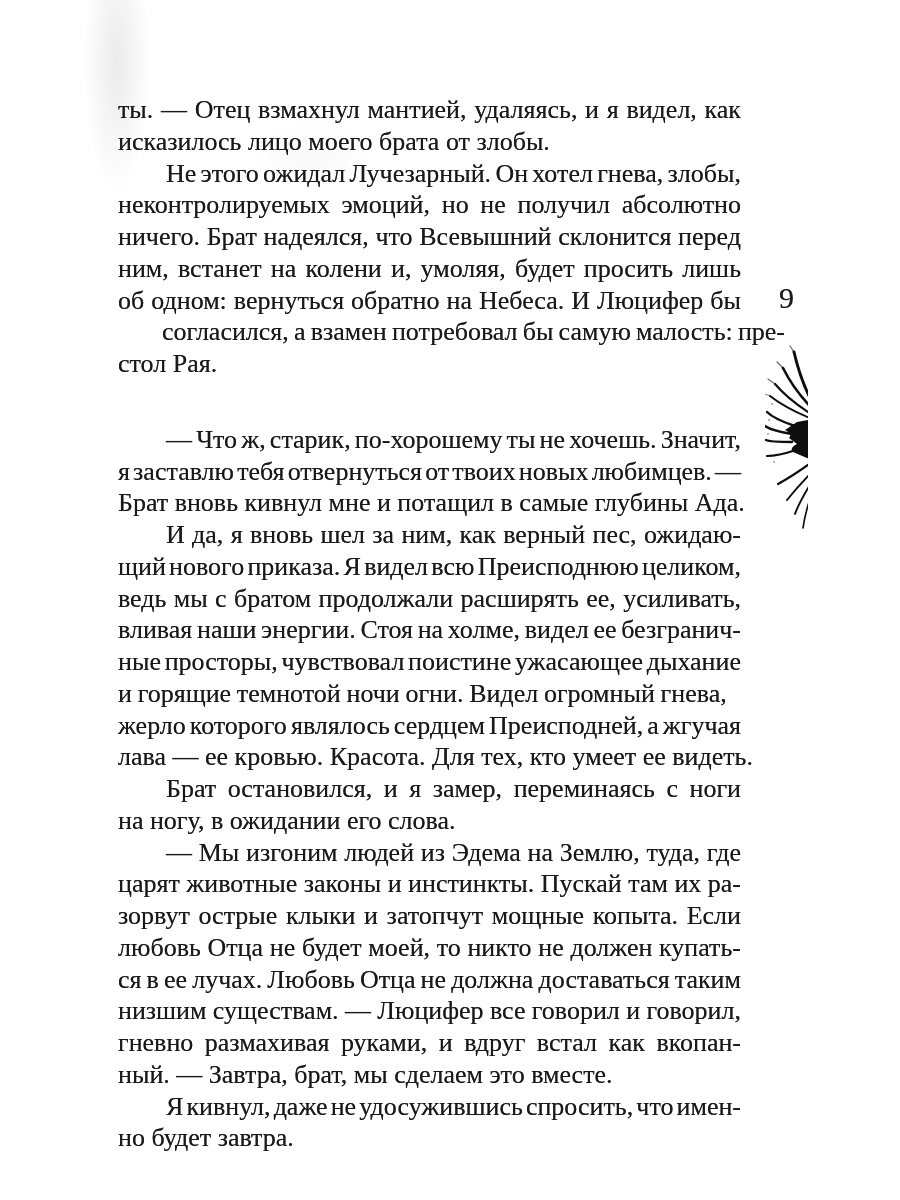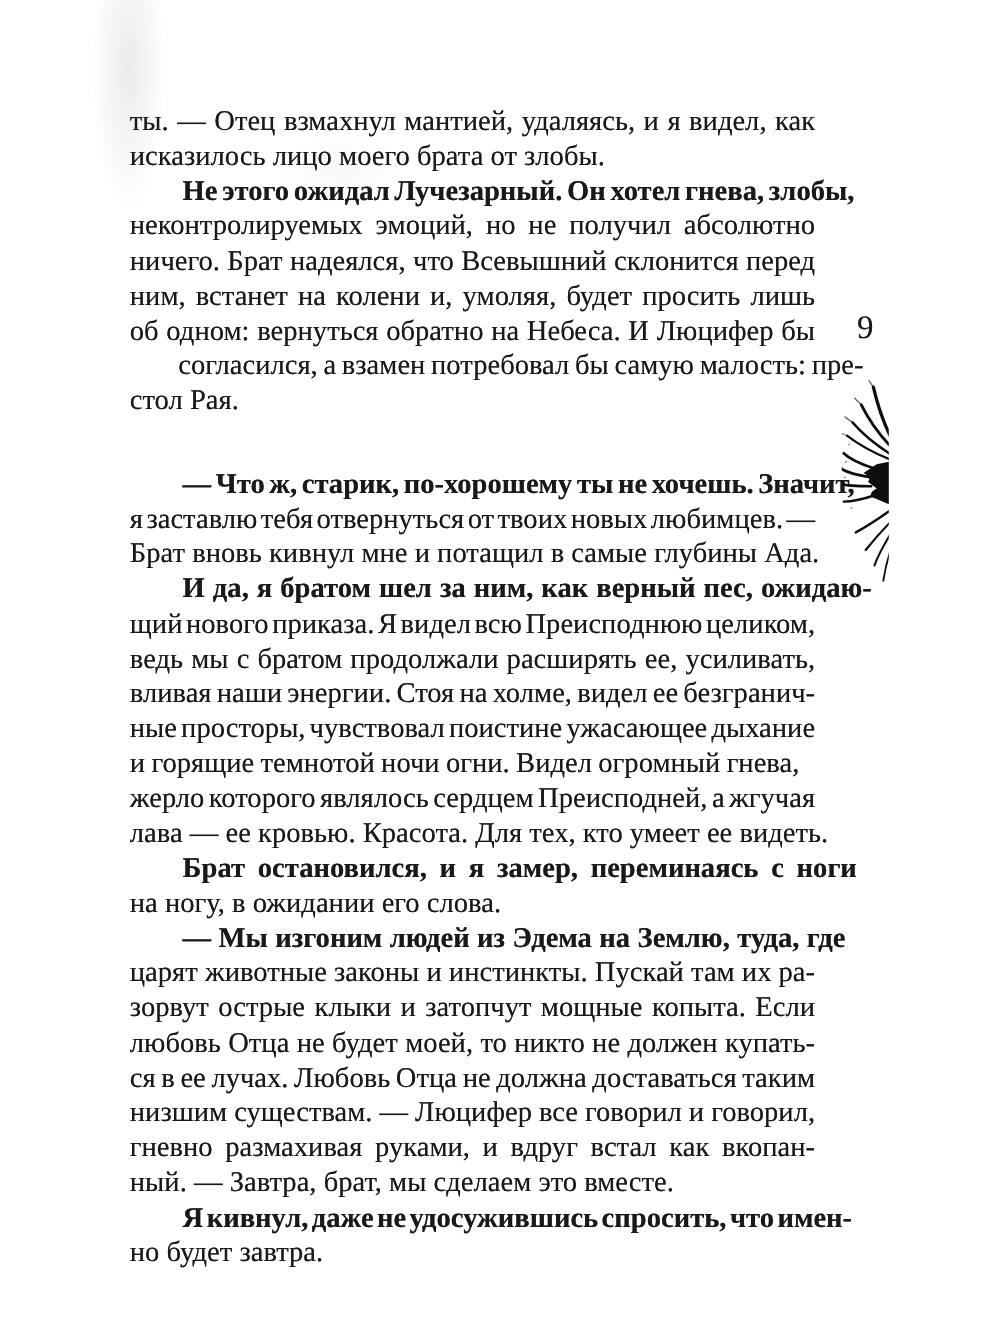--- a/index.html
+++ b/index.html
@@ -43,21 +43,21 @@
     font-size: 26px;
     line-height: 31.75px;
     text-rendering: optimizeLegibility;
     text-shadow: 0 0 0.35px rgba(0,0,0,0.65);
   }
   .line {
     white-space: nowrap;
     height: 31.75px;
     overflow: visible;
   }
-  .line.indent { padding-left: 48px; font-weight: bold; }
+  .line.indent { padding-left: 48px; }
   .page-number {
     position: absolute;
     left: 779px;
     top: 283px;
     font-size: 30px;
     line-height: 30px;
     color: #1c1c1c;
     text-shadow: 0 0 0.35px rgba(0,0,0,0.6);
   }
   .wing {
@@ -84,21 +84,21 @@
       <div class="line indent" style="word-spacing: -2.21652px;"><span>Не этого ожидал Лучезарный. Он хотел гнева, злобы,</span></div>
       <div class="line" style="word-spacing: 5.20312px;"><span>неконтролируемых эмоций, но не получил абсолютно</span></div>
       <div class="line" style="word-spacing: 0.223958px;"><span>ничего. Брат надеялся, что Всевышний склонится перед</span></div>
       <div class="line" style="word-spacing: 2.67969px;"><span>ним, встанет на колени и, умоляя, будет просить лишь</span></div>
       <div class="line" style="word-spacing: 0.503906px;"><span>об одном: вернуться обратно на Небеса. И Люцифер бы</span></div>
       <div class="line" style="word-spacing: -1.32812px; margin-left: 44px;"><span>согласился, а взамен потребовал бы самую малость: пре-</span></div>
       <div class="line end" style="word-spacing: 0px;"><span>стол Рая.</span></div>
       <div class="line indent" style="word-spacing: -2.3418px; margin-top: 44px;"><span>— Что ж, старик, по-хорошему ты не хочешь. Значит,</span></div>
       <div class="line" style="word-spacing: -3.36328px;"><span>я заставлю тебя отвернуться от твоих новых любимцев. —</span></div>
       <div class="line end" style="word-spacing: 0px;"><span>Брат вновь кивнул мне и потащил в самые глубины Ада.</span></div>
-      <div class="line indent" style="word-spacing: 0.79375px;"><span>И да, я братом шел за ним, как верный пес, ожидаю-</span></div>
+      <div class="line indent" style="word-spacing: 0.79375px;"><span>И да, я вновь шел за ним, как верный пес, ожидаю-</span></div>
       <div class="line" style="word-spacing: -3.2433px;"><span>щий нового приказа. Я видел всю Преисподнюю целиком,</span></div>
       <div class="line" style="word-spacing: 0.895089px;"><span>ведь мы с братом продолжали расширять ее, усиливать,</span></div>
       <div class="line" style="word-spacing: -1.76562px;"><span>вливая наши энергии. Стоя на холме, видел ее безгранич-</span></div>
       <div class="line" style="word-spacing: -2.76875px;"><span>ные просторы, чувствовал поистине ужасающее дыхание</span></div>
       <div class="line" style="word-spacing: -0.754464px;"><span>и горящие темнотой ночи огни. Видел огромный гнева,</span></div>
       <div class="line" style="word-spacing: -2.4349px;"><span>жерло которого являлось сердцем Преисподней, а жгучая</span></div>
       <div class="line end" style="word-spacing: 0px;"><span>лава — ее кровью. Красота. Для тех, кто умеет ее видеть.</span></div>
       <div class="line indent" style="word-spacing: 5.06696px; text-align: center;"><span>Брат остановился, и я замер, переминаясь с ноги</span></div>
       <div class="line end" style="word-spacing: 0px;"><span>на ногу, в ожидании его слова.</span></div>
       <div class="line indent" style="word-spacing: 0.246528px;"><span>— Мы изгоним людей из Эдема на Землю, туда, где</span></div>

